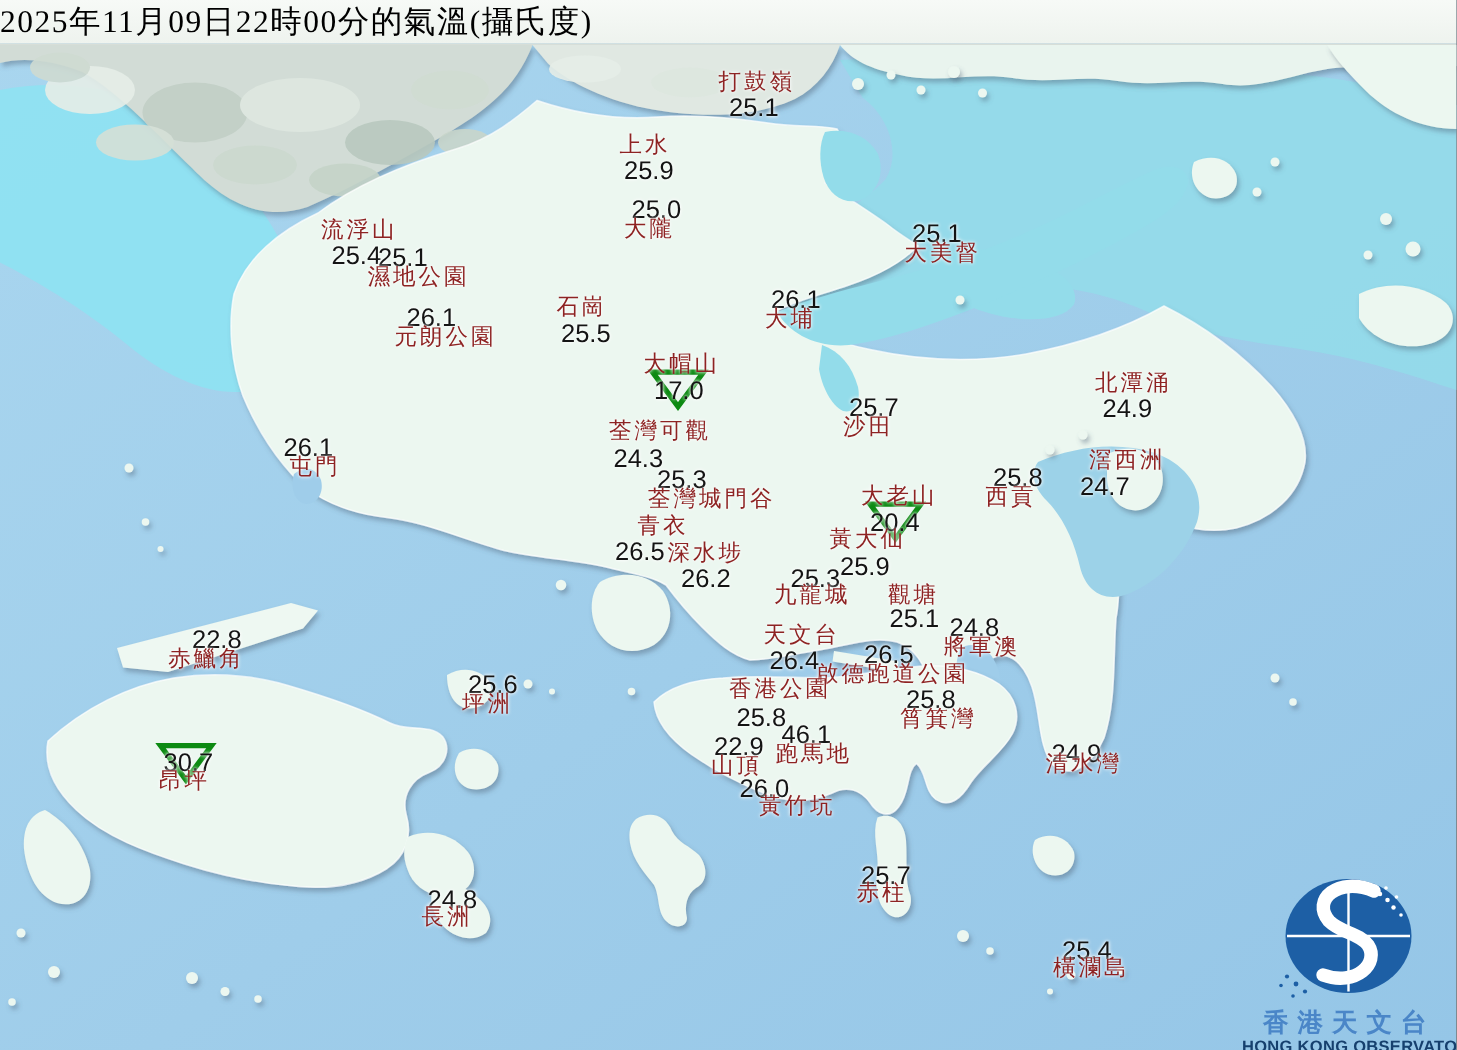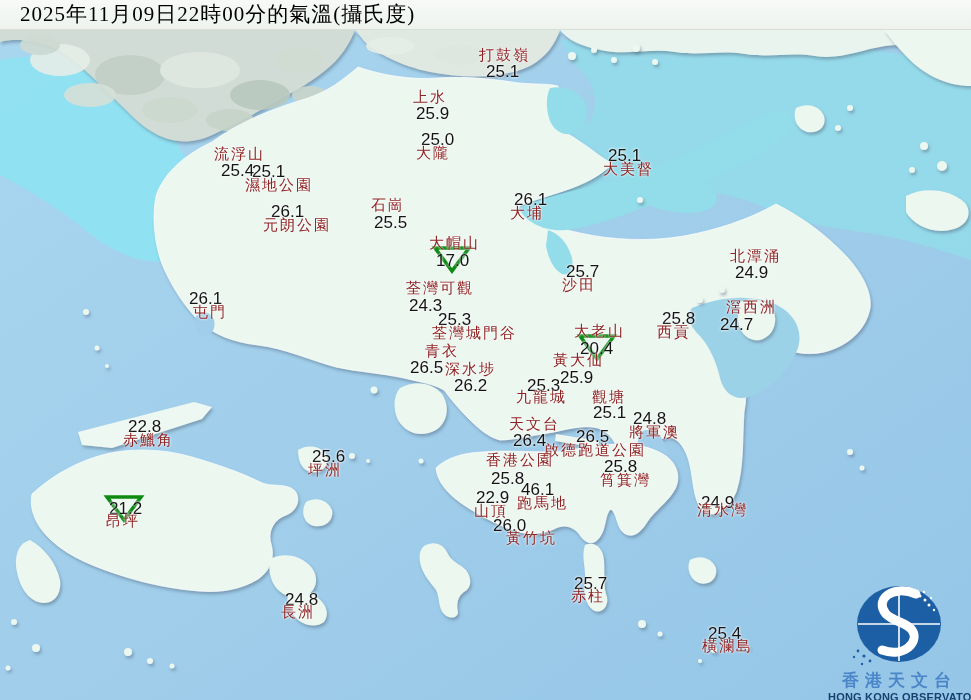--- a/index.html
+++ b/index.html
@@ -4,21 +4,21 @@
 <style>
   html,body{margin:0;padding:0;background:#777;}
   #stage{position:relative;width:971px;height:700px;overflow:hidden;
          font-family:"Liberation Sans","DejaVu Sans",sans-serif;}
   #map{position:absolute;left:0;top:0;}
   
   #titlebar{position:absolute;left:0;top:0;width:971px;height:30px;
     background:linear-gradient(#f7faf7,#eef3ee);
     border-bottom:1px solid #d7ded8;box-sizing:border-box;
     font-family:"Liberation Serif","DejaVu Serif",serif;
-    font-size:21px;color:#000;line-height:29px;padding-left:20px;
+    font-size:21px;color:#000;line-height:29px;padding-left:0;
     letter-spacing:1px;white-space:nowrap;}
   
   #stations{position:absolute;left:0;top:0;width:971px;height:700px;}
   .sn{position:absolute;font-family:"Liberation Serif","DejaVu Serif",serif;
       font-size:15px;letter-spacing:2px;color:var(--station-label,#8e2323);
       white-space:nowrap;line-height:1;
       text-shadow:0 0 3px rgba(255,255,255,.95),0 0 2px rgba(255,255,255,.9);}
   .sv{position:absolute;font-family:"Liberation Sans","DejaVu Sans",sans-serif;
       font-size:17px;color:#141414;white-space:nowrap;line-height:1;
       text-shadow:0 0 3px rgba(255,255,255,.95),0 0 2px rgba(255,255,255,.9);}
@@ -238,21 +238,21 @@
            <div class="sn" style="left:425px;top:344px">青衣</div>
       <div class="sv" style="left:560px;top:369px">25.9</div>
            <div class="sn" style="left:553px;top:353px">黃大仙</div>
       <div class="sv" style="left:454px;top:377px">26.2</div>
            <div class="sn" style="left:445px;top:362px">深水埗</div>
       <div class="sv" style="left:527px;top:377px">25.3</div>
            <div class="sn" style="left:516px;top:390px">九龍城</div>
       <div class="sv" style="left:593px;top:404px">25.1</div>
            <div class="sn" style="left:592px;top:390px">觀塘</div>
       <div class="sv" style="left:128px;top:418px">22.8</div>
-           <div class="sn" style="left:123px;top:433px">赤鱲角</div>
+           <div class="sn" style="left:112px;top:433px">赤鱲角</div>
       <div class="sv" style="left:513px;top:432px">26.4</div>
            <div class="sn" style="left:509px;top:417px">天文台</div>
       <div class="sv" style="left:633px;top:410px">24.8</div>
            <div class="sn" style="left:629px;top:425px">將軍澳</div>
       <div class="sv" style="left:576px;top:428px">26.5</div>
            <div class="sn" style="left:544px;top:443px">啟德跑道公園</div>
       <div class="sv" style="left:312px;top:448px">25.6</div>
            <div class="sn" style="left:308px;top:463px">坪洲</div>
       <div class="sv" style="left:491px;top:470px">25.8</div>
            <div class="sn" style="left:486px;top:453px">香港公園</div>
@@ -260,21 +260,21 @@
            <div class="sn" style="left:600px;top:473px">筲箕灣</div>
       <div class="sv" style="left:701px;top:494px">24.9</div>
            <div class="sn" style="left:697px;top:503px">清水灣</div>
       <div class="sv" style="left:521px;top:481px">46.1</div>
            <div class="sn" style="left:517px;top:496px">跑馬地</div>
       <div class="sv" style="left:476px;top:489px">22.9</div>
            <div class="sn" style="left:474px;top:504px">山頂</div>
       <svg class="tri" style="left:104px;top:493px" width="40" height="30">
               <polygon points="3,4 37,4 20,27"></polygon>
       </svg>
-      <div class="sv" style="left:109px;top:500px">21.2</div>
+      <div class="sv" style="left:109px;top:500px">30.7</div>
            <div class="sn" style="left:106px;top:514px">昂坪</div>
       <div class="sv" style="left:493px;top:517px">26.0</div>
            <div class="sn" style="left:506px;top:531px">黃竹坑</div>
       <div class="sv" style="left:574px;top:575px">25.7</div>
            <div class="sn" style="left:571px;top:589px">赤柱</div>
       <div class="sv" style="left:285px;top:591px">24.8</div>
            <div class="sn" style="left:281px;top:605px">長洲</div>
       <div class="sv" style="left:708px;top:625px">25.4</div>
            <div class="sn" style="left:702px;top:639px">橫瀾島</div>
     </div>

